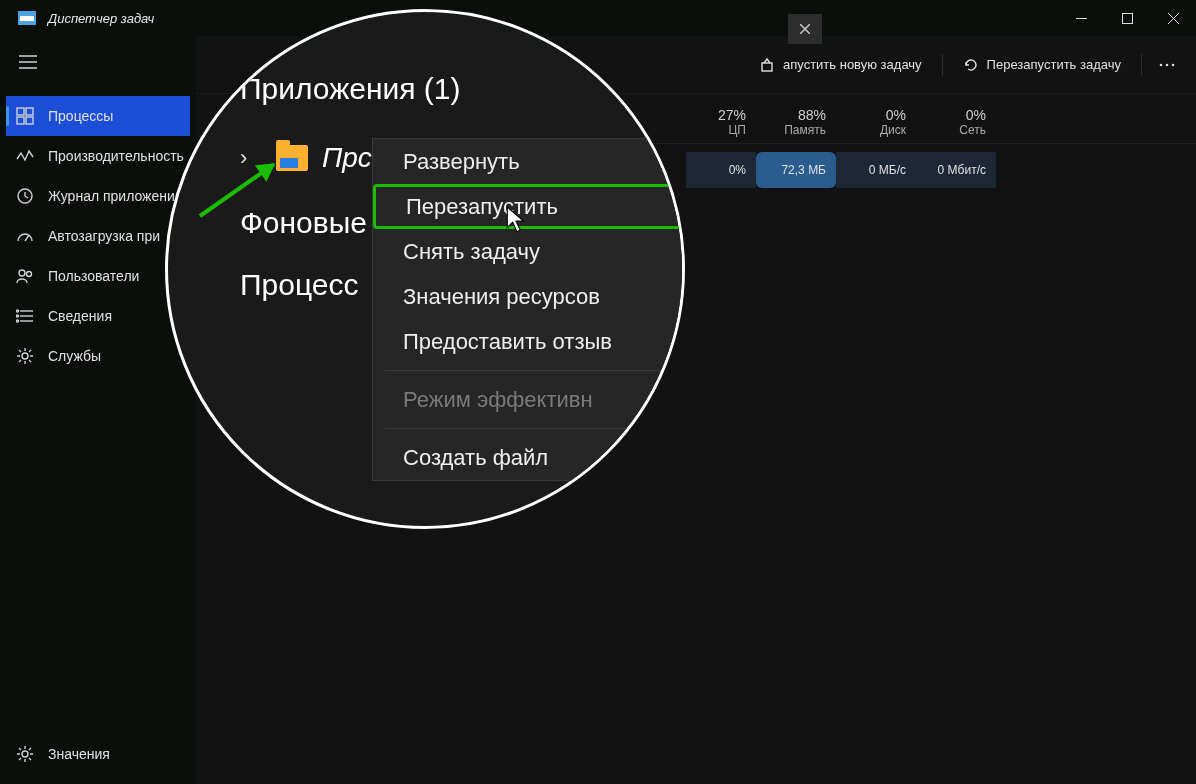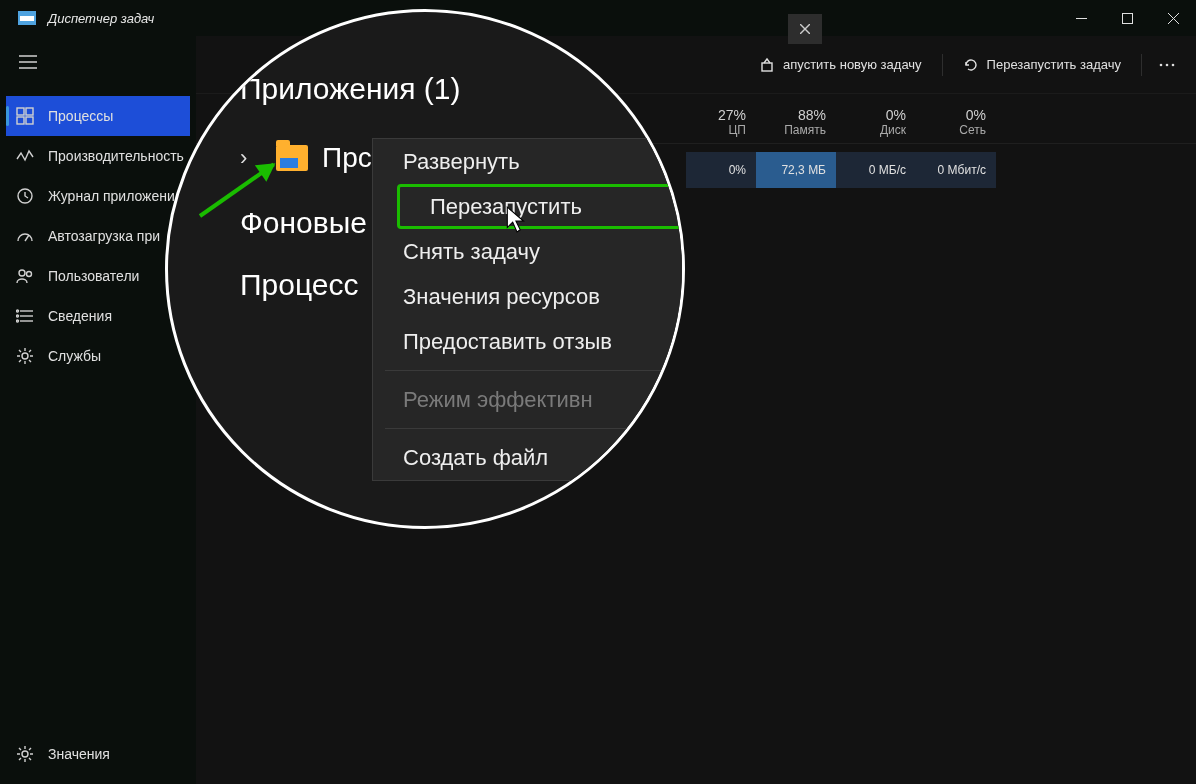--- a/index.html
+++ b/index.html
@@ -50,42 +50,42 @@
   .col.disk { width: 80px; }
   .col.net { width: 80px; margin-right: 200px; }
   .col .pct { font-size: 14px; display: block; }
   .col .lbl { font-size: 12px; color: #aaa; }
 
   
   .data-row { display: flex; height: 36px; align-items: center; margin-top: 8px; }
   .cell { text-align: right; font-size: 12px; padding-right: 10px; height: 100%; display:flex; align-items:center; justify-content:flex-end; }
   .cell.name { flex: 1; }
   .cell.cpu  { width: 70px; background: rgba(40,60,90,0.5); }
-  .cell.mem  { width: 80px; background: #2a5c8f; }
+  .cell.mem  { width: 80px; background: #2a5c8f; border-radius: 6px; }
   .cell.disk { width: 80px; background: rgba(40,60,90,0.5); }
   .cell.net  { width: 80px; background: rgba(40,60,90,0.5); margin-right: 200px; }
 
   
   .magnifier-wrap { position: absolute; left: 165px; top: 9px; width: 520px; height: 520px; pointer-events: none; }
   .magnifier { width: 100%; height: 100%; border-radius: 50%; background: #1a1a1a; border: 3px solid #fff; overflow: hidden; position: relative; }
   .arrow { position: absolute; left: 35px; top: 205px; width: 90px; height: 4px; background: #1abc00; transform: rotate(-35deg); transform-origin: left center; }
   .arrow::after { content: ""; position: absolute; right: -2px; top: -8px; border-left: 18px solid #1abc00; border-top: 10px solid transparent; border-bottom: 10px solid transparent; }
 
   .mag-content { position: absolute; inset: 0; padding-left: 72px; padding-top: 60px; }
   .mag-heading { font-size: 30px; color: #fff; margin-bottom: 28px; }
   .mag-row { display: flex; align-items: center; height: 48px; }
   .mag-row .exp { width: 22px; font-size: 22px; color: #ddd; margin-right: 14px; }
   .folder-icon { width: 32px; height: 26px; background: #ffb02e; border-radius: 2px; position: relative; margin-right: 14px; }
   .folder-icon::before { content:""; position:absolute; left:0; top:-5px; width:14px; height:6px; background:#ffb02e; border-radius:2px 2px 0 0;}
   .folder-icon::after { content:""; position:absolute; left:4px; bottom:3px; width:18px; height:10px; background:#2a7de1; }
-  .mag-row .trunc { font-size: 28px; color: #fff; }
+  .mag-row .trunc { font-size: 28px; color: #fff; font-style: italic; }
 
   .context-menu { position: absolute; left: 204px; top: 126px; width: 314px; background: #262626; border: 1px solid #3a3a3a; }
   .ctx-item { height: 45px; display: flex; align-items: center; padding-left: 30px; font-size: 22px; color: #eee; }
-  .ctx-item.highlighted { border: 3px solid #1abc00; border-radius: 4px; margin-left: 24px; }
+  .ctx-item.highlighted { border: 3px solid #1abc00; border-radius: 4px; }
   .ctx-item.disabled { color: #7a7a7a; text-align: right; }
   .ctx-sep { height: 1px; background: #3a3a3a; margin: 6px 12px; }
 
   .cursor { position: absolute; left: 338px; top: 194px; }
   .cursor svg { width: 22px; height: 28px; }
 </style>
 </head>
 <body>
 
 <div class="titlebar">

